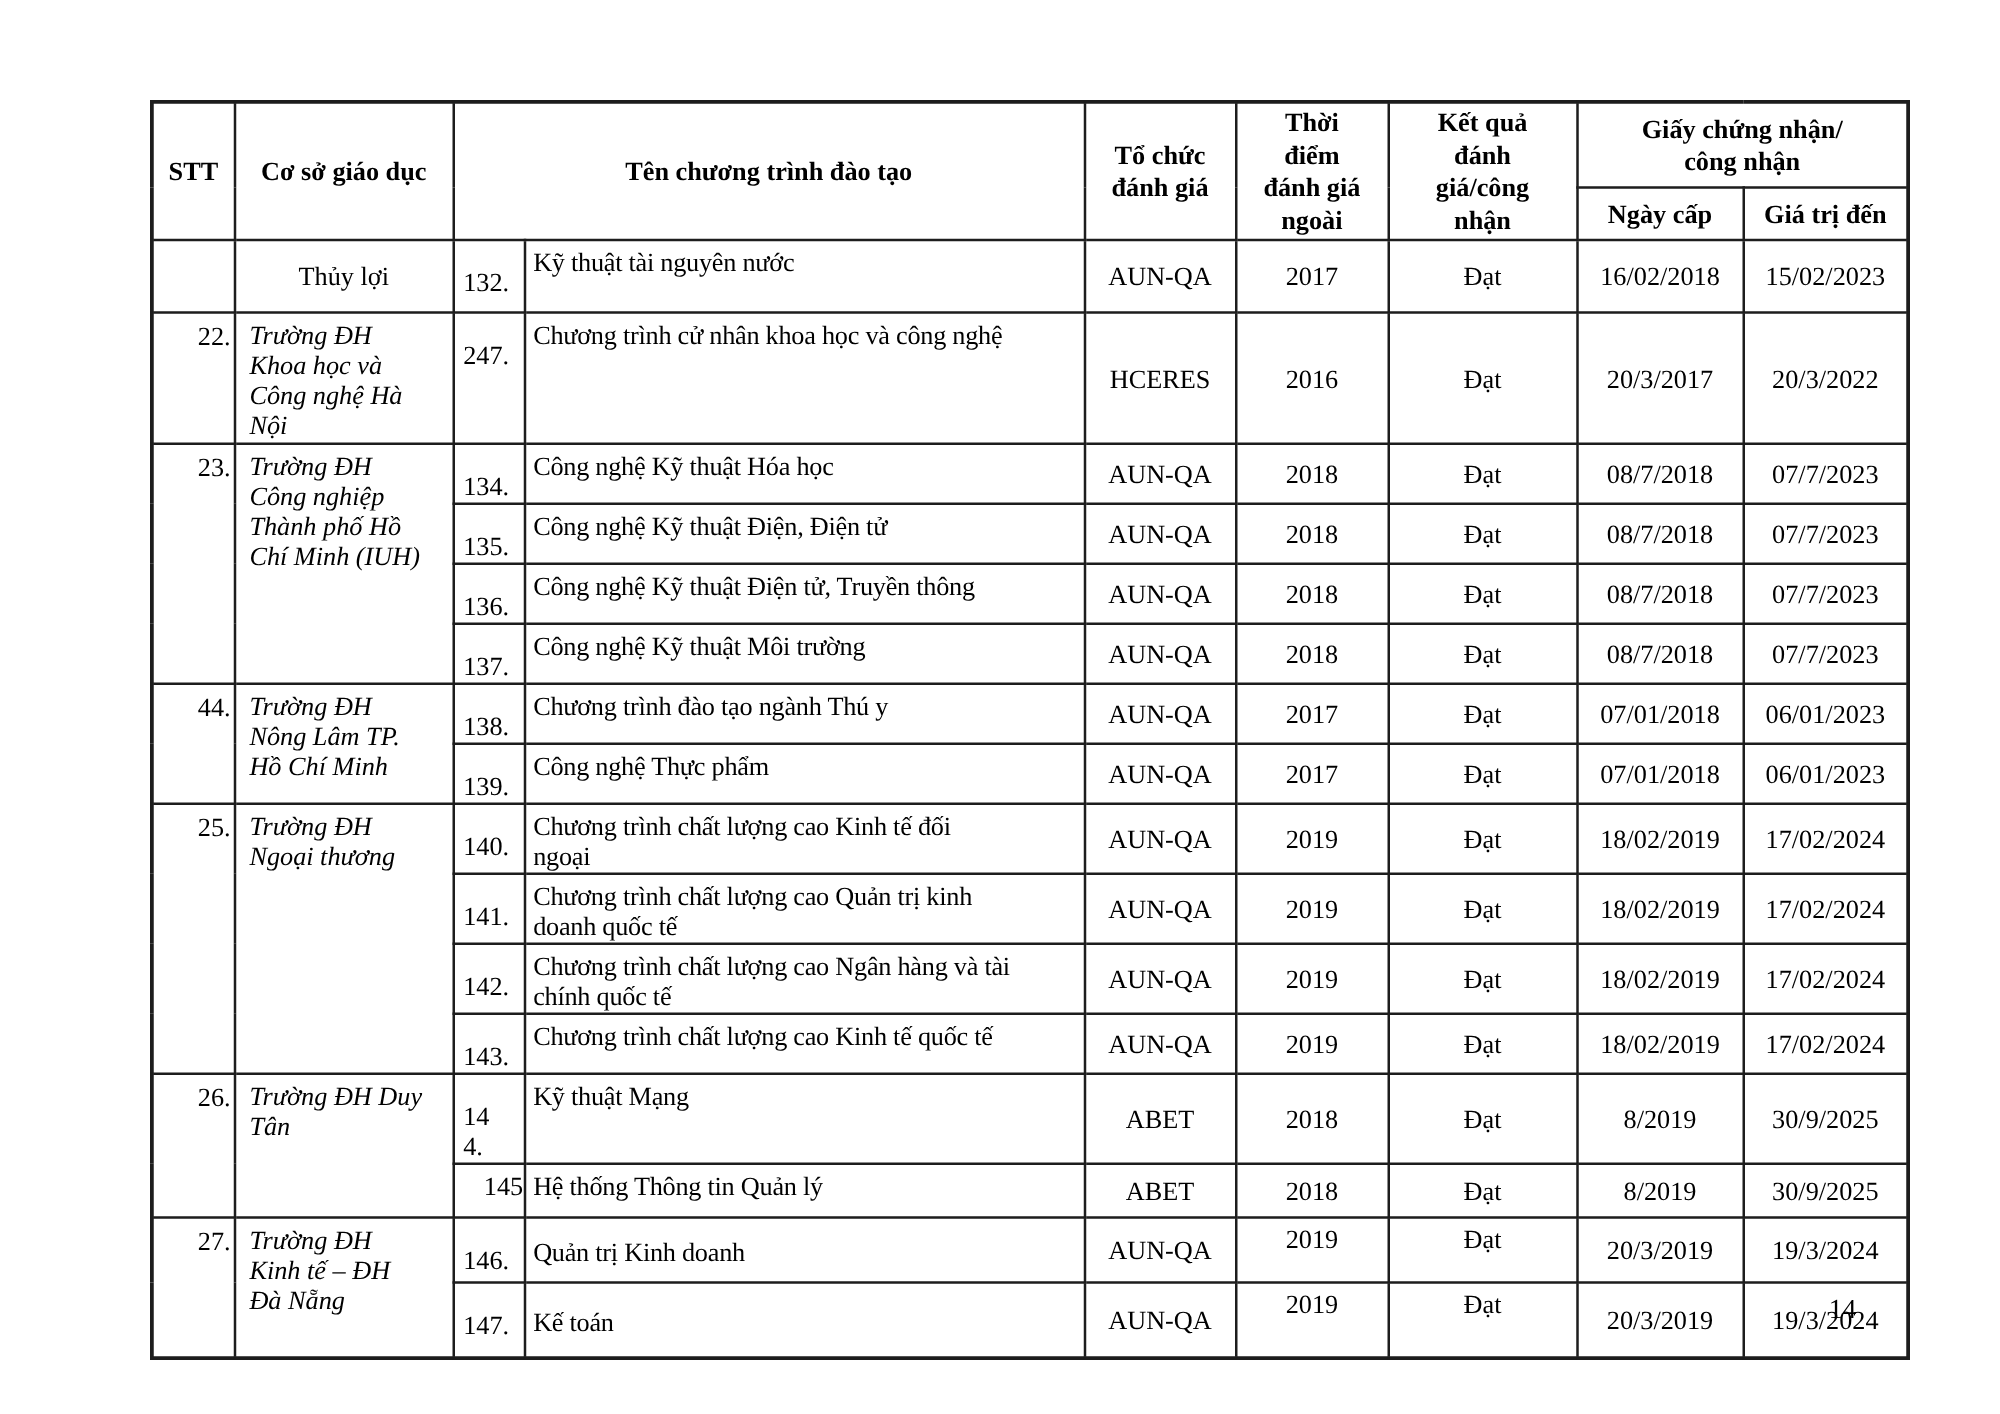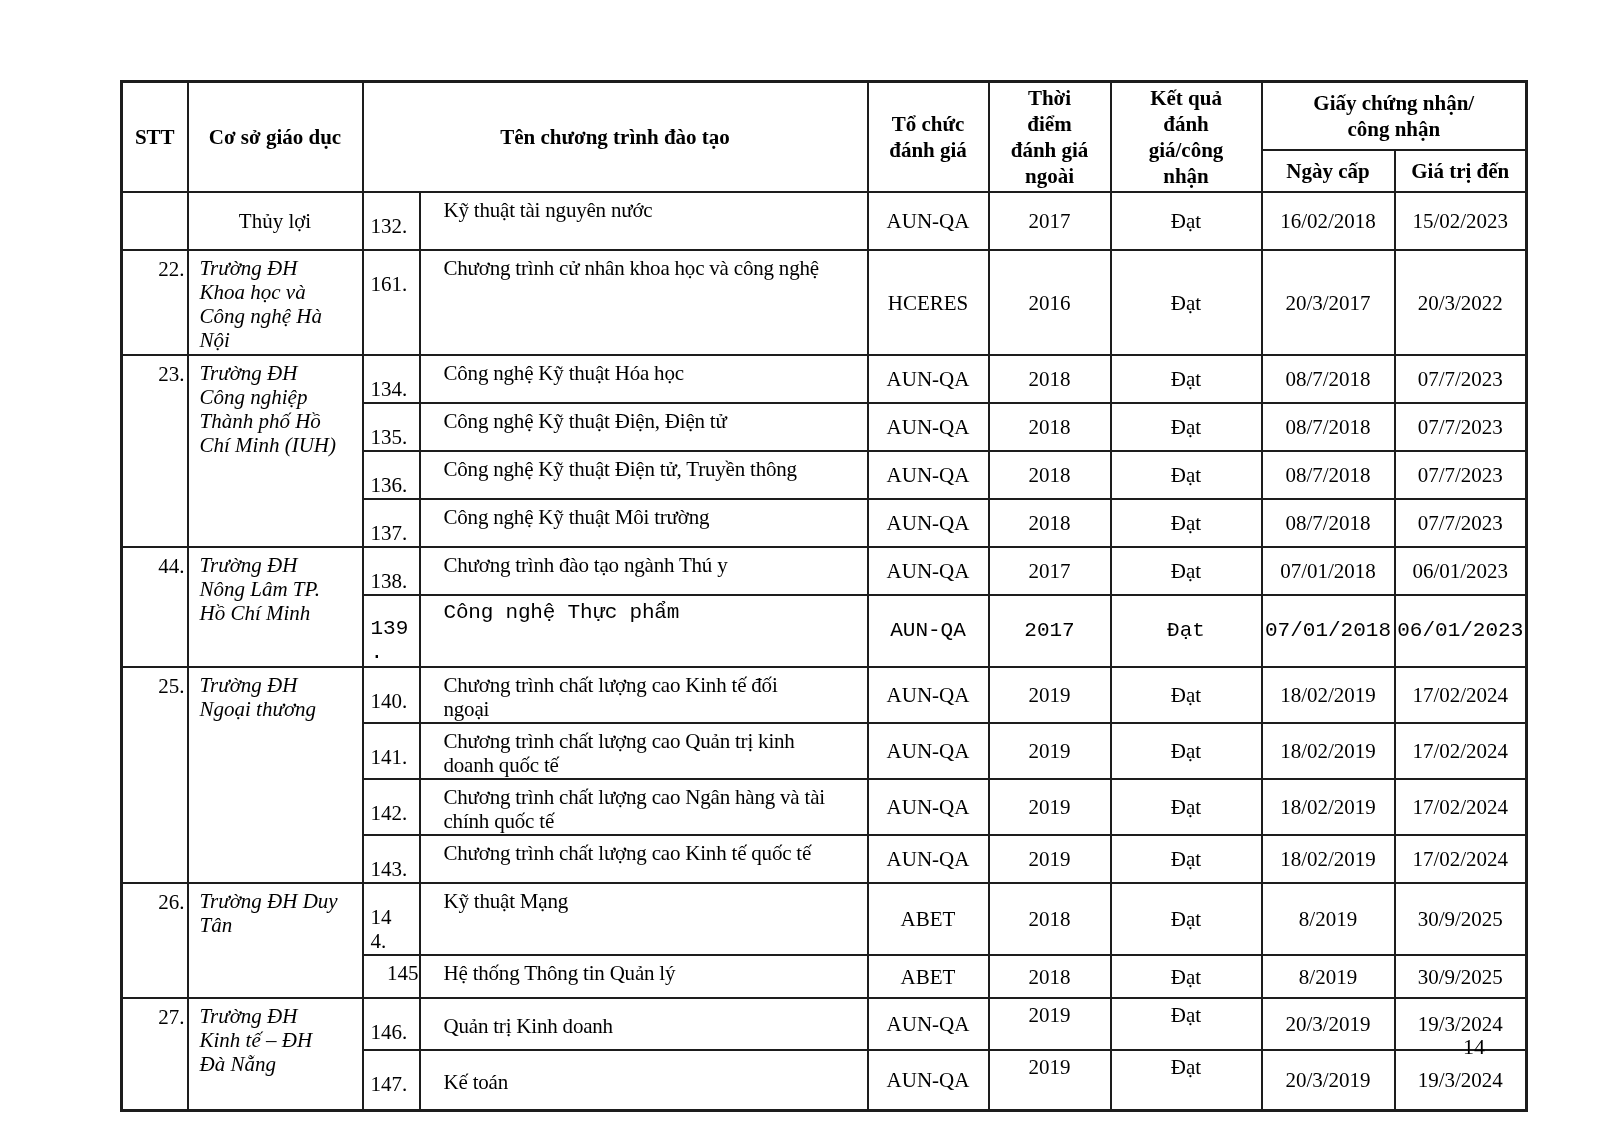--- a/index.html
+++ b/index.html
@@ -33,32 +33,32 @@
     line-height:26px;
     padding:2px;
   }
   tr.h1 { height:68px; }
   tr.h2 { height:42px; }
   td.stt  { vertical-align:top; text-align:right; padding:6px 2px 2px 11px; }
   td.inst { vertical-align:top; text-align:left; padding:5px 6px 2px 11px;font-style:italic; }
   td.inst-cont { vertical-align:middle; text-align:center; padding:2px; }
   td.num  { vertical-align:top; text-align:left; padding:21px 1px 1px 7px; }
   td.num-right { text-align:right; padding:5px 0 1px 0; }
-  td.nm   { vertical-align:top; text-align:left; padding:5px 0 1px 23px; letter-spacing:-0.2px; }
+  td.nm   { vertical-align:top; text-align:left; padding:5px 0 1px 6px; letter-spacing:-0.2px; }
   td.nm-mid { vertical-align:middle;margin-top:16px; }
   td.c    { text-align:center; }
   td.vtop { vertical-align:top; padding-top:4px; }
   tr.r132 { height:58px; }
   tr.r133 { height:98px; }
   tr.r134 { height:45px; }
   tr.r135 { height:45px; }
   tr.r136 { height:48px; }
   tr.r137 { height:42px; }
   tr.r138 { height:42px; }
-  tr.r139 { height:45px;font-family:Liberation Mono, monospace; }
+  tr.r139 { height:45px; }
   tr.r140 { height:53px; }
   tr.r141 { height:53px; }
   tr.r142 { height:53px; }
   tr.r143 { height:39px; }
   tr.r144 { height:50px; }
   tr.r145 { height:43px; }
   tr.r146 { height:52px; }
   tr.r147 { height:60px; }
   .pageno {
     position:absolute; left:1463px; top:1034px;
@@ -114,21 +114,21 @@
     <td class="c">16/02/2018</td>
     <td class="c">15/02/2023</td>
   </tr>
 
   <tr class="r133">
     <td class="stt">22.</td>
     <td class="inst">Trường ĐH
 Khoa học và
 Công nghệ Hà
 Nội</td>
-    <td class="num">161.</td>
+    <td class="num">247.</td>
     <td class="nm">Chương trình cử nhân khoa học và công nghệ</td>
     <td class="c">HCERES</td>
     <td class="c">2016</td>
     <td class="c">Đạt</td>
     <td class="c">20/3/2017</td>
     <td class="c">20/3/2022</td>
   </tr>
 
   <tr class="r134">
     <td class="stt" rowspan="4">23.</td>

